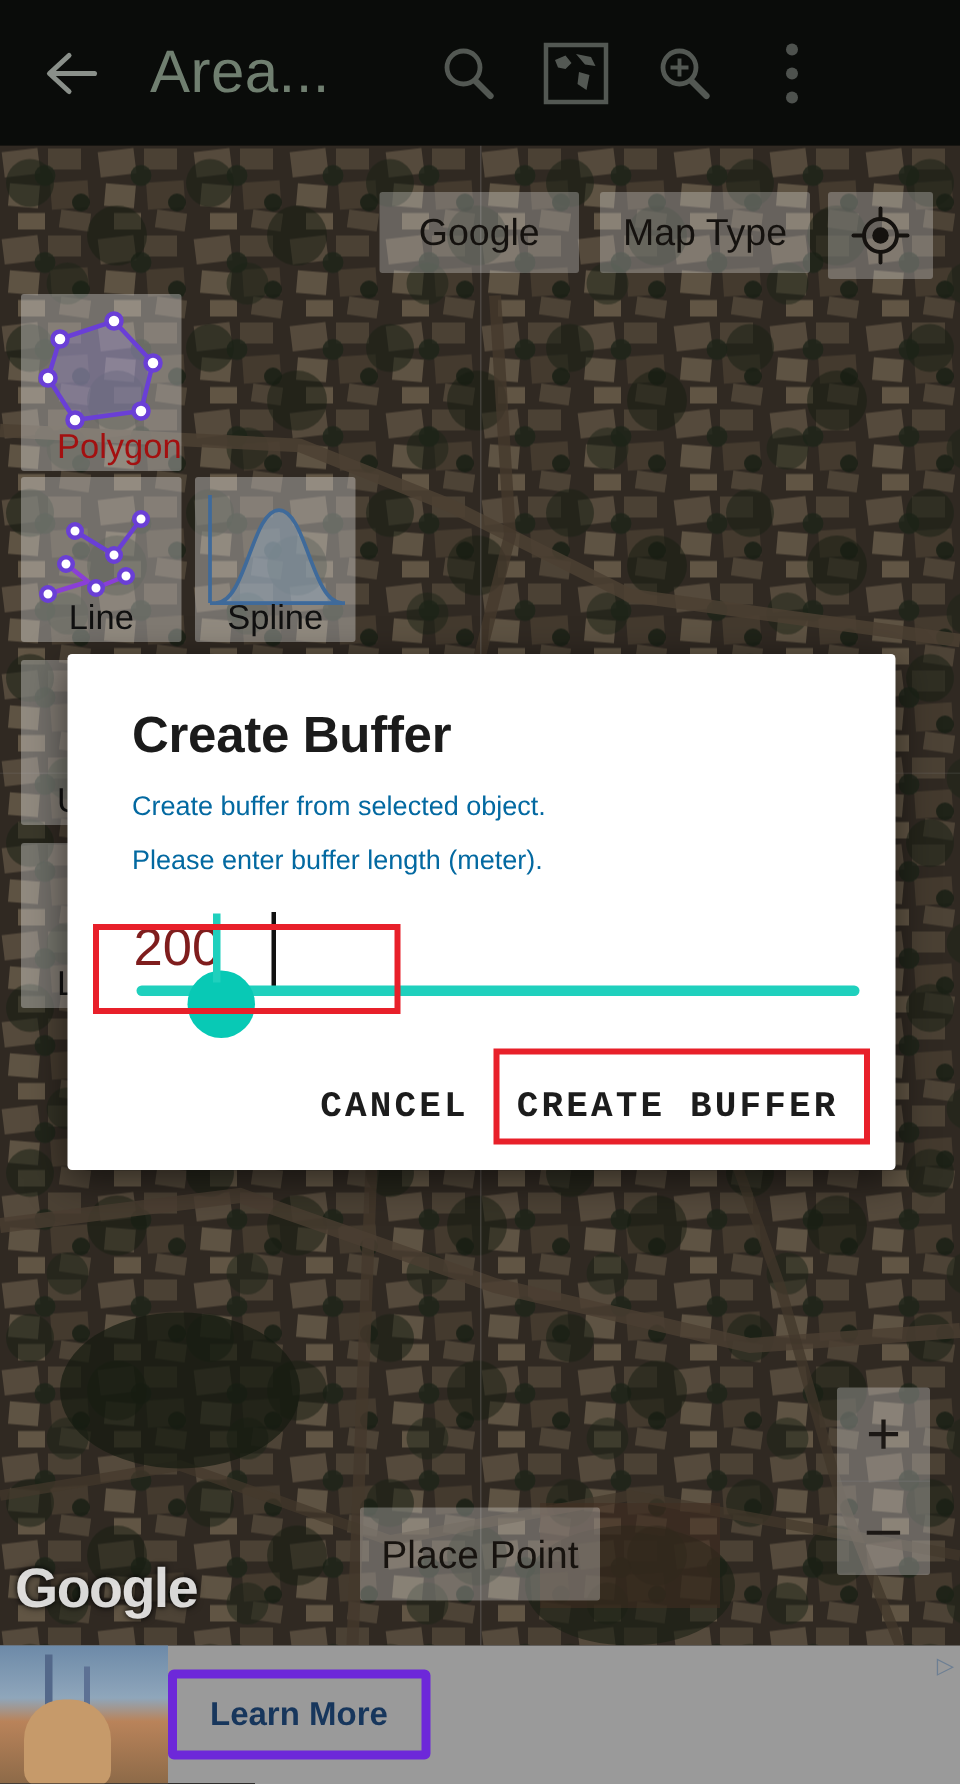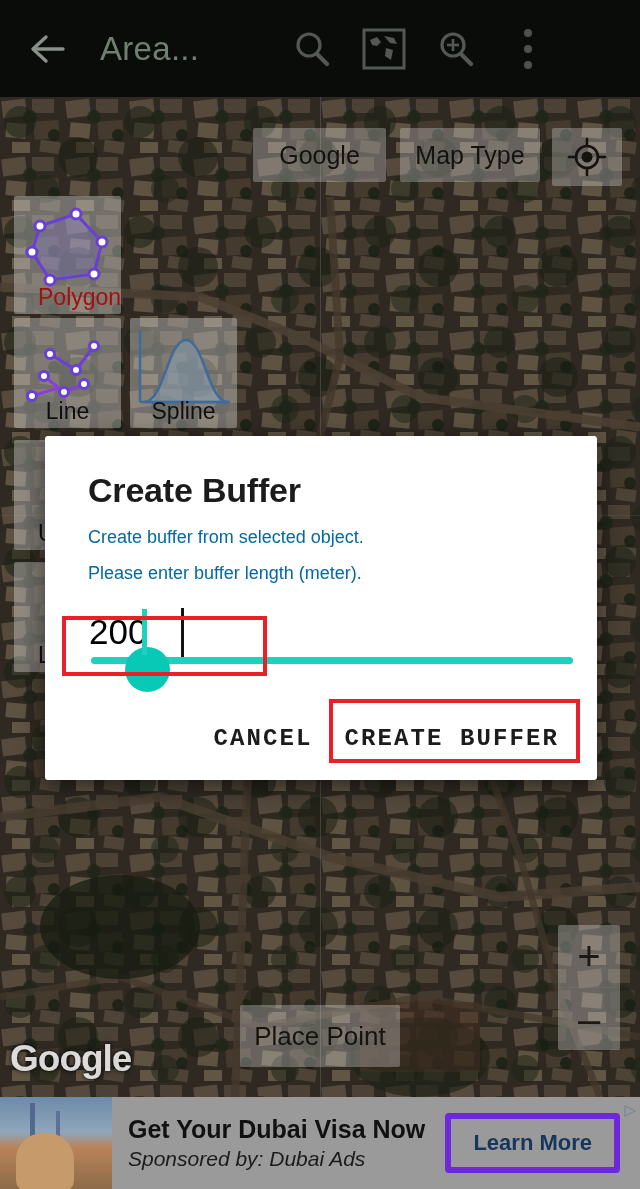--- a/index.html
+++ b/index.html
@@ -31,21 +31,21 @@
   
   #appbar {
     position:absolute; left:0; top:0; width:640px; height:97px;
     background:#0a0c0a;
     display:flex; align-items:center;
   }
   #appbar .back {
     width:96px; height:97px; display:flex; align-items:center; justify-content:center;
   }
   #appbar .title {
-    font-size:33px; color:#707f70; letter-spacing:0.3px;
+    font-size:40px; color:#707f70; letter-spacing:0.3px;
     white-space:nowrap; padding-left:4px; width:180px;
   }
   .bar-icon { width:72px; height:97px; display:flex; align-items:center; justify-content:center; }
 
   
   .mapbtn {
     position:absolute;
     background:rgba(232,232,232,0.30);
     color:#15120f;
     font-size:25px;
@@ -121,21 +121,21 @@
   }
   #slider-thumb {
     position:absolute; left:80px; top:27px; width:45px; height:45px;
     background:#08c9b5; border-radius:50% 50% 50% 50%;
   }
   #slider-thumb::before{
     content:""; position:absolute; left:17px; top:-38px; width:5px; height:46px;
     background:#1fd0bd;
   }
   #slider-value {
-    position:absolute; left:44px; top:-8px; font-size:35px; color:#000000;
+    position:absolute; left:44px; top:-8px; font-size:35px; color:#7f1d1d;
   }
   #caret {
     position:absolute; left:136px; top:-12px; width:3px; height:52px; background:#111;
   }
   
   #dlg-actions {
     position:absolute; left:0; right:0; top:272px; height:60px;
     display:flex; align-items:center; justify-content:flex-end; padding-right:22px;
   }
   .dlg-btn {
@@ -372,19 +372,15 @@
   <div class="anno" id="anno-input"></div>
   <div class="anno" id="anno-create"></div>
 </div>
 
 <div id="ad-banner">
   <div id="ad-thumb">
     <div class="tower"></div>
     <div class="tower2"></div>
     <div class="person"></div>
   </div>
-  <div id="ad-text">
-    <div id="ad-headline">Get Your Dubai Visa Now</div>
-    <div id="ad-sponsor">Sponsored by: Dubai Ads</div>
-  </div>
   <div id="ad-cta">Learn More</div>
   <div id="ad-choices">▷</div>
 </div>
 
 </body></html>

